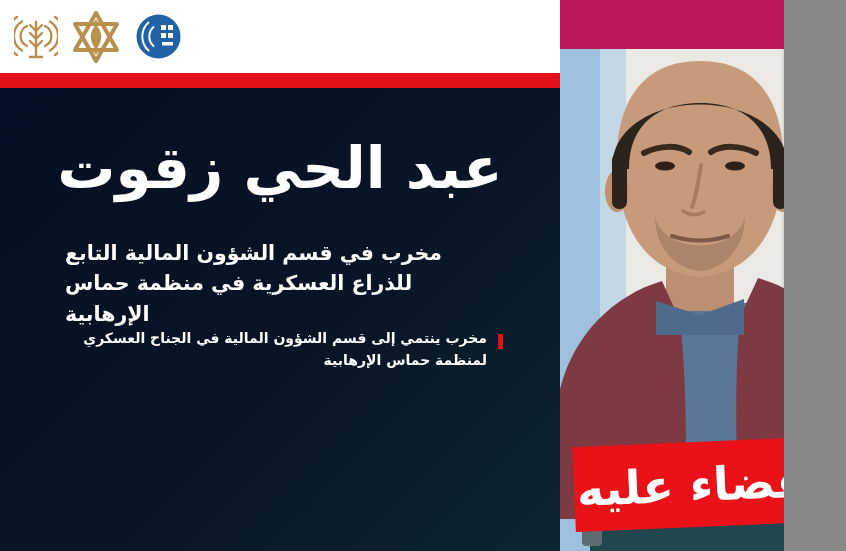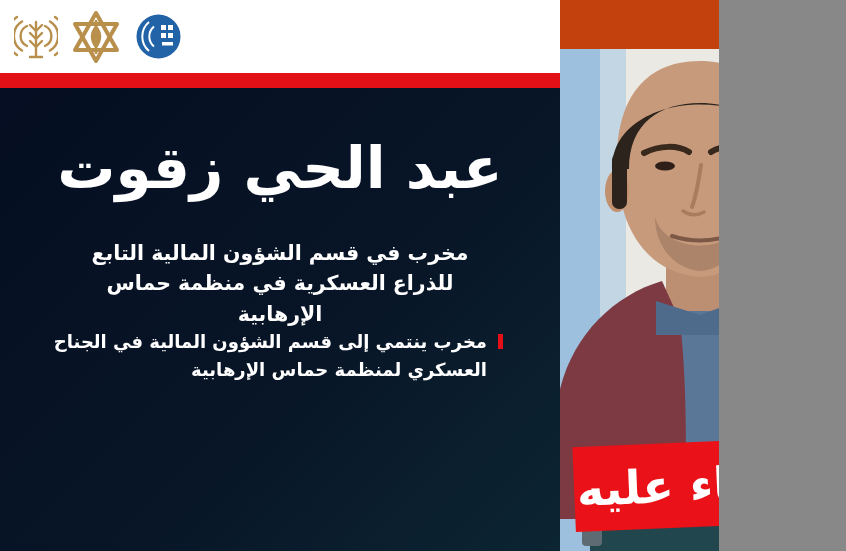--- a/index.html
+++ b/index.html
@@ -1,45 +1,45 @@
 <!DOCTYPE html>
 <html lang="ar"><head>
 <meta charset="utf-8">
 <style>
   * { margin:0; padding:0; box-sizing:border-box; }
   body { background:#888; font-family:"DejaVu Sans","Liberation Sans",sans-serif; }
   .page {
-    position:relative; width:719px; height:551px; overflow:hidden;
-    background:#c2410c;
+    position:relative; width:784px; height:551px; overflow:hidden;
+    background:#be185d;
   }
   
   .header { position:absolute; left:0; top:0; width:560px; height:73px; background:#ffffff; }
   .logos { position:absolute; left:14px; top:9px; height:58px; display:flex; align-items:center; gap:10px; }
   .red-stripe { position:absolute; left:0; top:73px; width:560px; height:15px; background:#e31017; }
   
   .navy {
     position:absolute; left:0; top:88px; width:560px; height:463px;
     background:linear-gradient(135deg,#050e22 0%,#081527 55%,#0c2533 100%);
   }
   .person-name {
     position:absolute; left:0; top:134px; width:560px;
     text-align:center; direction:rtl;
     color:#ffffff; font-size:58px; font-weight:bold; letter-spacing:0;
   }
   .person-role {
     position:absolute; left:65px; top:238px; width:430px;
-    text-align:center; direction:rtl;
+    text-align:left; direction:rtl;
     color:#ffffff; font-size:20.5px; font-weight:bold; line-height:1.48;
   }
   .bullets {
     position:absolute; left:35px; top:328px; width:468px;
     list-style:none; direction:rtl; text-align:right;
   }
   .bullets li {
-    color:#ffffff; font-size:18px; font-weight:bold; line-height:1.55;
+    color:#ffffff; font-size:14px; font-weight:bold; line-height:1.55;
     margin-bottom:17px; padding-right:16px; position:relative;
   }
   .bullet-marker {
     position:absolute; right:0; top:6px; width:5px; height:15px;
     background:#e31017; display:inline-block;
   }
   
   .photo { position:absolute; left:560px; top:49px; width:286px; height:502px; overflow:hidden; }
   
   .banner {

